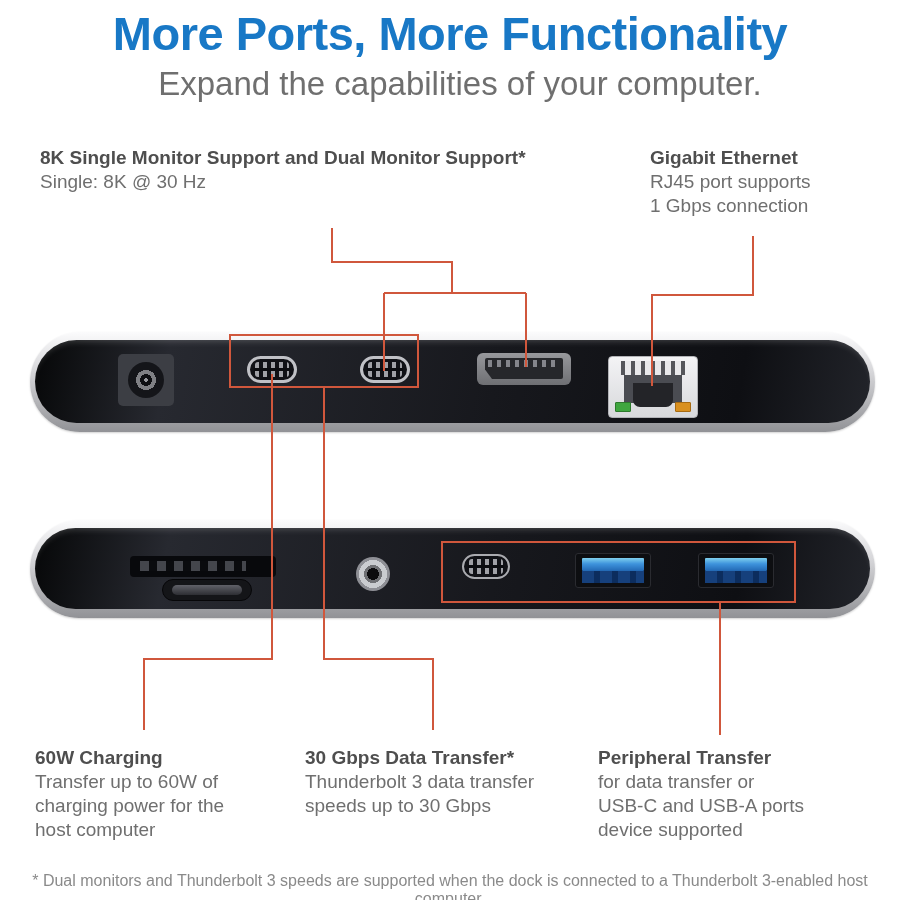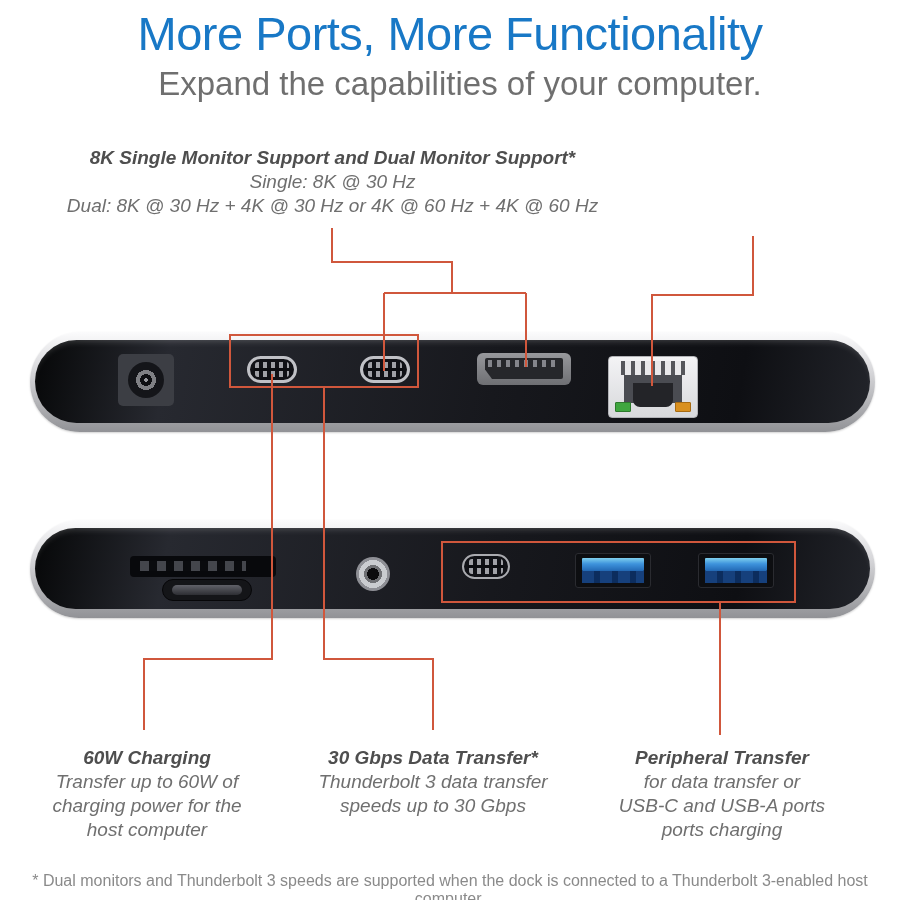--- a/index.html
+++ b/index.html
@@ -1,23 +1,23 @@
 <!DOCTYPE html>
 <html style="--title-blue: #1878c6; --accent-orange: #d0573c; --heading-gray: #4e4e4e; --body-gray: #6f6f6f; --footnote-gray: #8a8a8a;"><head>
 <meta charset="utf-8">
 <style>
   html,body{margin:0;padding:0;background:#fff;}
   .page{position:relative;width:900px;height:900px;background:#fff;overflow:hidden;
         font-family:"Liberation Sans","DejaVu Sans",sans-serif;}
   .hdr{position:absolute;left:0;right:0;top:0;text-align:center;}
-  .title{margin:0;padding-top:6px;font-size:47px;font-weight:normal;letter-spacing:-0.5px;
+  .title{margin:0;padding-top:6px;font-size:47px;font-weight:bold;letter-spacing:-0.5px;
          color:var(--title-blue,#1878c6);text-align:center;}
   .subtitle{margin:4px 0 0 0;font-size:33px;font-weight:400;color:var(--body-gray,#6d6d6d);padding-left:20px;}
 
-  .co{position:absolute;text-align:center;line-height:24px;font-style:italic;}
+  .co{position:absolute;line-height:24px;}
   .co-h{font-size:19px;font-weight:bold;color:var(--heading-gray,#4e4e4e);}
   .co-l{font-size:19px;color:var(--body-gray,#6f6f6f);}
   .co-monitor{left:40px;top:146px;width:585px;}
   .co-ethernet{left:650px;top:146px;width:210px;}
   .co-charging{left:35px;top:746px;width:224px;}
   .co-data{left:305px;top:746px;width:256px;}
   .co-peripheral{left:598px;top:746px;width:248px;}
 
   .footnote{position:absolute;left:0;right:0;top:872px;text-align:center;font-size:16px;
             color:var(--footnote-gray,#8a8a8a);}
@@ -87,23 +87,27 @@
 <div class="page">
 
   <div class="hdr">
     <h1 class="title">More Ports, More Functionality</h1>
     <p class="subtitle">Expand the capabilities of your computer.</p>
   </div>
 
   <div class="co co-monitor">
     <div class="co-h">8K Single Monitor Support and Dual Monitor Support*</div>
     <div class="co-l">Single: 8K @ 30 Hz</div>
-    <div class="co-l">Dual: 8K @ 30 Hz + 4K @ 30 Hz or 4K @ 60 Hz + 4K @ 60 Hz</div>
   </div>
 
+  <div class="co co-ethernet">
+    <div class="co-h">Gigabit Ethernet</div>
+    <div class="co-l">RJ45 port supports</div>
+    <div class="co-l">1 Gbps connection</div>
+  </div>
 
   <div class="device device-back">
     <div class="face"></div>
     <div class="port pj" style="left:88px;top:22px;width:56px;height:52px;">
       <div class="pj-circle"></div>
     </div>
     <div class="port usbc" style="left:217px;top:24px;width:50px;height:27px;">
       <div class="usbc-pins"></div>
         <div class="usbc-bar"></div>
     </div>
@@ -167,18 +171,18 @@
   <div class="co co-data">
     <div class="co-h">30 Gbps Data Transfer*</div>
     <div class="co-l">Thunderbolt 3 data transfer</div>
     <div class="co-l">speeds up to 30 Gbps</div>
   </div>
 
   <div class="co co-peripheral">
     <div class="co-h">Peripheral Transfer</div>
     <div class="co-l">for data transfer or</div>
     <div class="co-l">USB-C and USB-A ports</div>
-    <div class="co-l">ports charging</div>
+    <div class="co-l">device supported</div>
   </div>
 
   <div class="footnote">* Dual monitors and Thunderbolt 3 speeds are supported when the dock is connected to a Thunderbolt 3-enabled host computer.</div>
 
 </div>
 
 </body></html>

